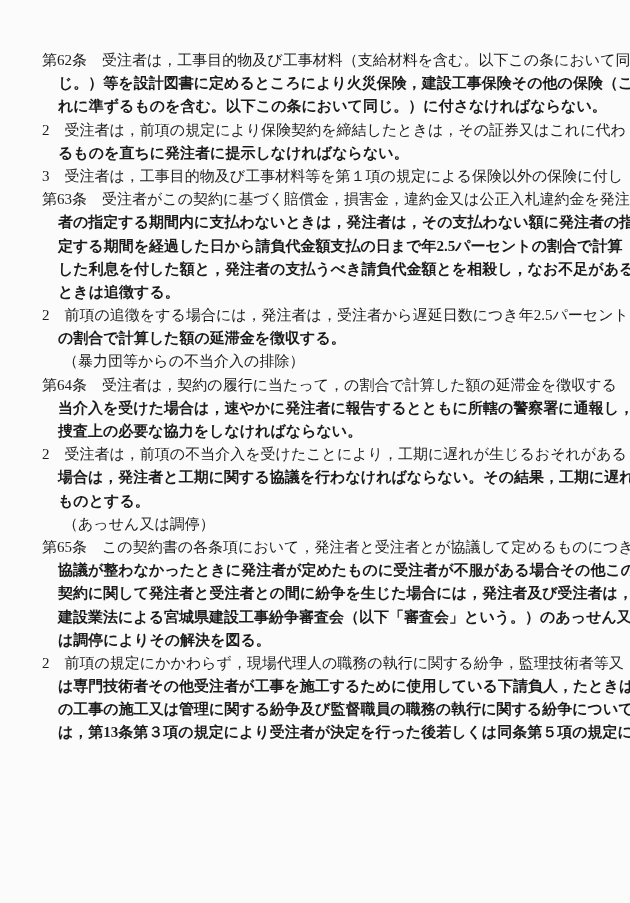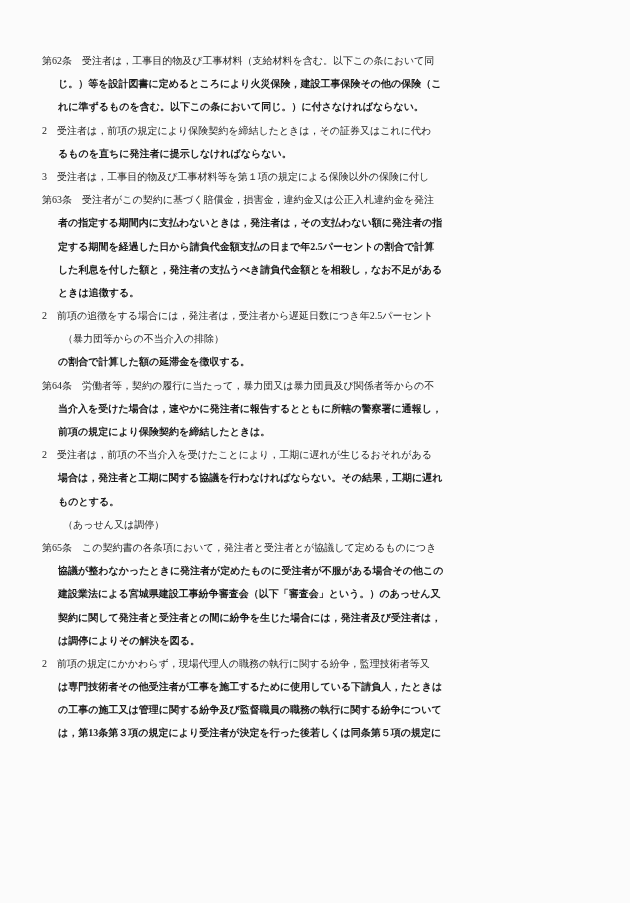--- a/index.html
+++ b/index.html
@@ -16,21 +16,21 @@
     overflow: hidden;
     font-family: "Liberation Serif", "DejaVu Serif", serif;
   }
   .text-block {
     position: absolute;
     left: 42px;
     top: 49px;
     width: 556px;
   }
   .line {
-    font-size: 10px;
+    font-size: 15px;
     line-height: 23.2px;
     height: 23.2px;
     color: #1b1b1b;
     white-space: pre;
     letter-spacing: 0px;
   }
   .line.article { padding-left: 0; }
   .line.cont    { padding-left: 16px; font-weight: bold; }
   .line.heading { padding-left: 21px; }
 </style>
@@ -44,32 +44,32 @@
       <div class="line cont">れに準ずるものを含む。以下この条において同じ。）に付さなければならない。</div>
       <div class="line article">2　受注者は，前項の規定により保険契約を締結したときは，その証券又はこれに代わ</div>
       <div class="line cont">るものを直ちに発注者に提示しなければならない。</div>
       <div class="line article">3　受注者は，工事目的物及び工事材料等を第１項の規定による保険以外の保険に付し</div>
       <div class="line article">第63条　受注者がこの契約に基づく賠償金，損害金，違約金又は公正入札違約金を発注</div>
       <div class="line cont">者の指定する期間内に支払わないときは，発注者は，その支払わない額に発注者の指</div>
       <div class="line cont">定する期間を経過した日から請負代金額支払の日まで年2.5パーセントの割合で計算</div>
       <div class="line cont">した利息を付した額と，発注者の支払うべき請負代金額とを相殺し，なお不足がある</div>
       <div class="line cont">ときは追徴する。</div>
       <div class="line article">2　前項の追徴をする場合には，発注者は，受注者から遅延日数につき年2.5パーセント</div>
+      <div class="line cont">の割合で計算した額の延滞金を徴収する。</div>
       <div class="line heading">（暴力団等からの不当介入の排除）</div>
-      <div class="line cont">の割合で計算した額の延滞金を徴収する。</div>
-      <div class="line article">第64条　労働者等，契約の履行に当たって，暴力団又は暴力団員及び関係者等からの不</div>
+      <div class="line article">第64条　受注者は，契約の履行に当たって，の割合で計算した額の延滞金を徴収する</div>
       <div class="line cont">当介入を受けた場合は，速やかに発注者に報告するとともに所轄の警察署に通報し，</div>
-      <div class="line cont">前項の規定により保険契約を締結したときは。</div>
+      <div class="line cont">捜査上の必要な協力をしなければならない。</div>
       <div class="line article">2　受注者は，前項の不当介入を受けたことにより，工期に遅れが生じるおそれがある</div>
       <div class="line cont">場合は，発注者と工期に関する協議を行わなければならない。その結果，工期に遅れ</div>
       <div class="line cont">ものとする。</div>
       <div class="line heading">（あっせん又は調停）</div>
       <div class="line article">第65条　この契約書の各条項において，発注者と受注者とが協議して定めるものにつき</div>
       <div class="line cont">協議が整わなかったときに発注者が定めたものに受注者が不服がある場合その他この</div>
+      <div class="line cont">契約に関して発注者と受注者との間に紛争を生じた場合には，発注者及び受注者は，</div>
       <div class="line cont">建設業法による宮城県建設工事紛争審査会（以下「審査会」という。）のあっせん又</div>
-      <div class="line cont">契約に関して発注者と受注者との間に紛争を生じた場合には，発注者及び受注者は，</div>
       <div class="line cont">は調停によりその解決を図る。</div>
       <div class="line article">2　前項の規定にかかわらず，現場代理人の職務の執行に関する紛争，監理技術者等又</div>
       <div class="line cont">は専門技術者その他受注者が工事を施工するために使用している下請負人，たときは</div>
       <div class="line cont">の工事の施工又は管理に関する紛争及び監督職員の職務の執行に関する紛争について</div>
       <div class="line cont">は，第13条第３項の規定により受注者が決定を行った後若しくは同条第５項の規定に</div>
     </div>
 </div>
 
 </body></html>

